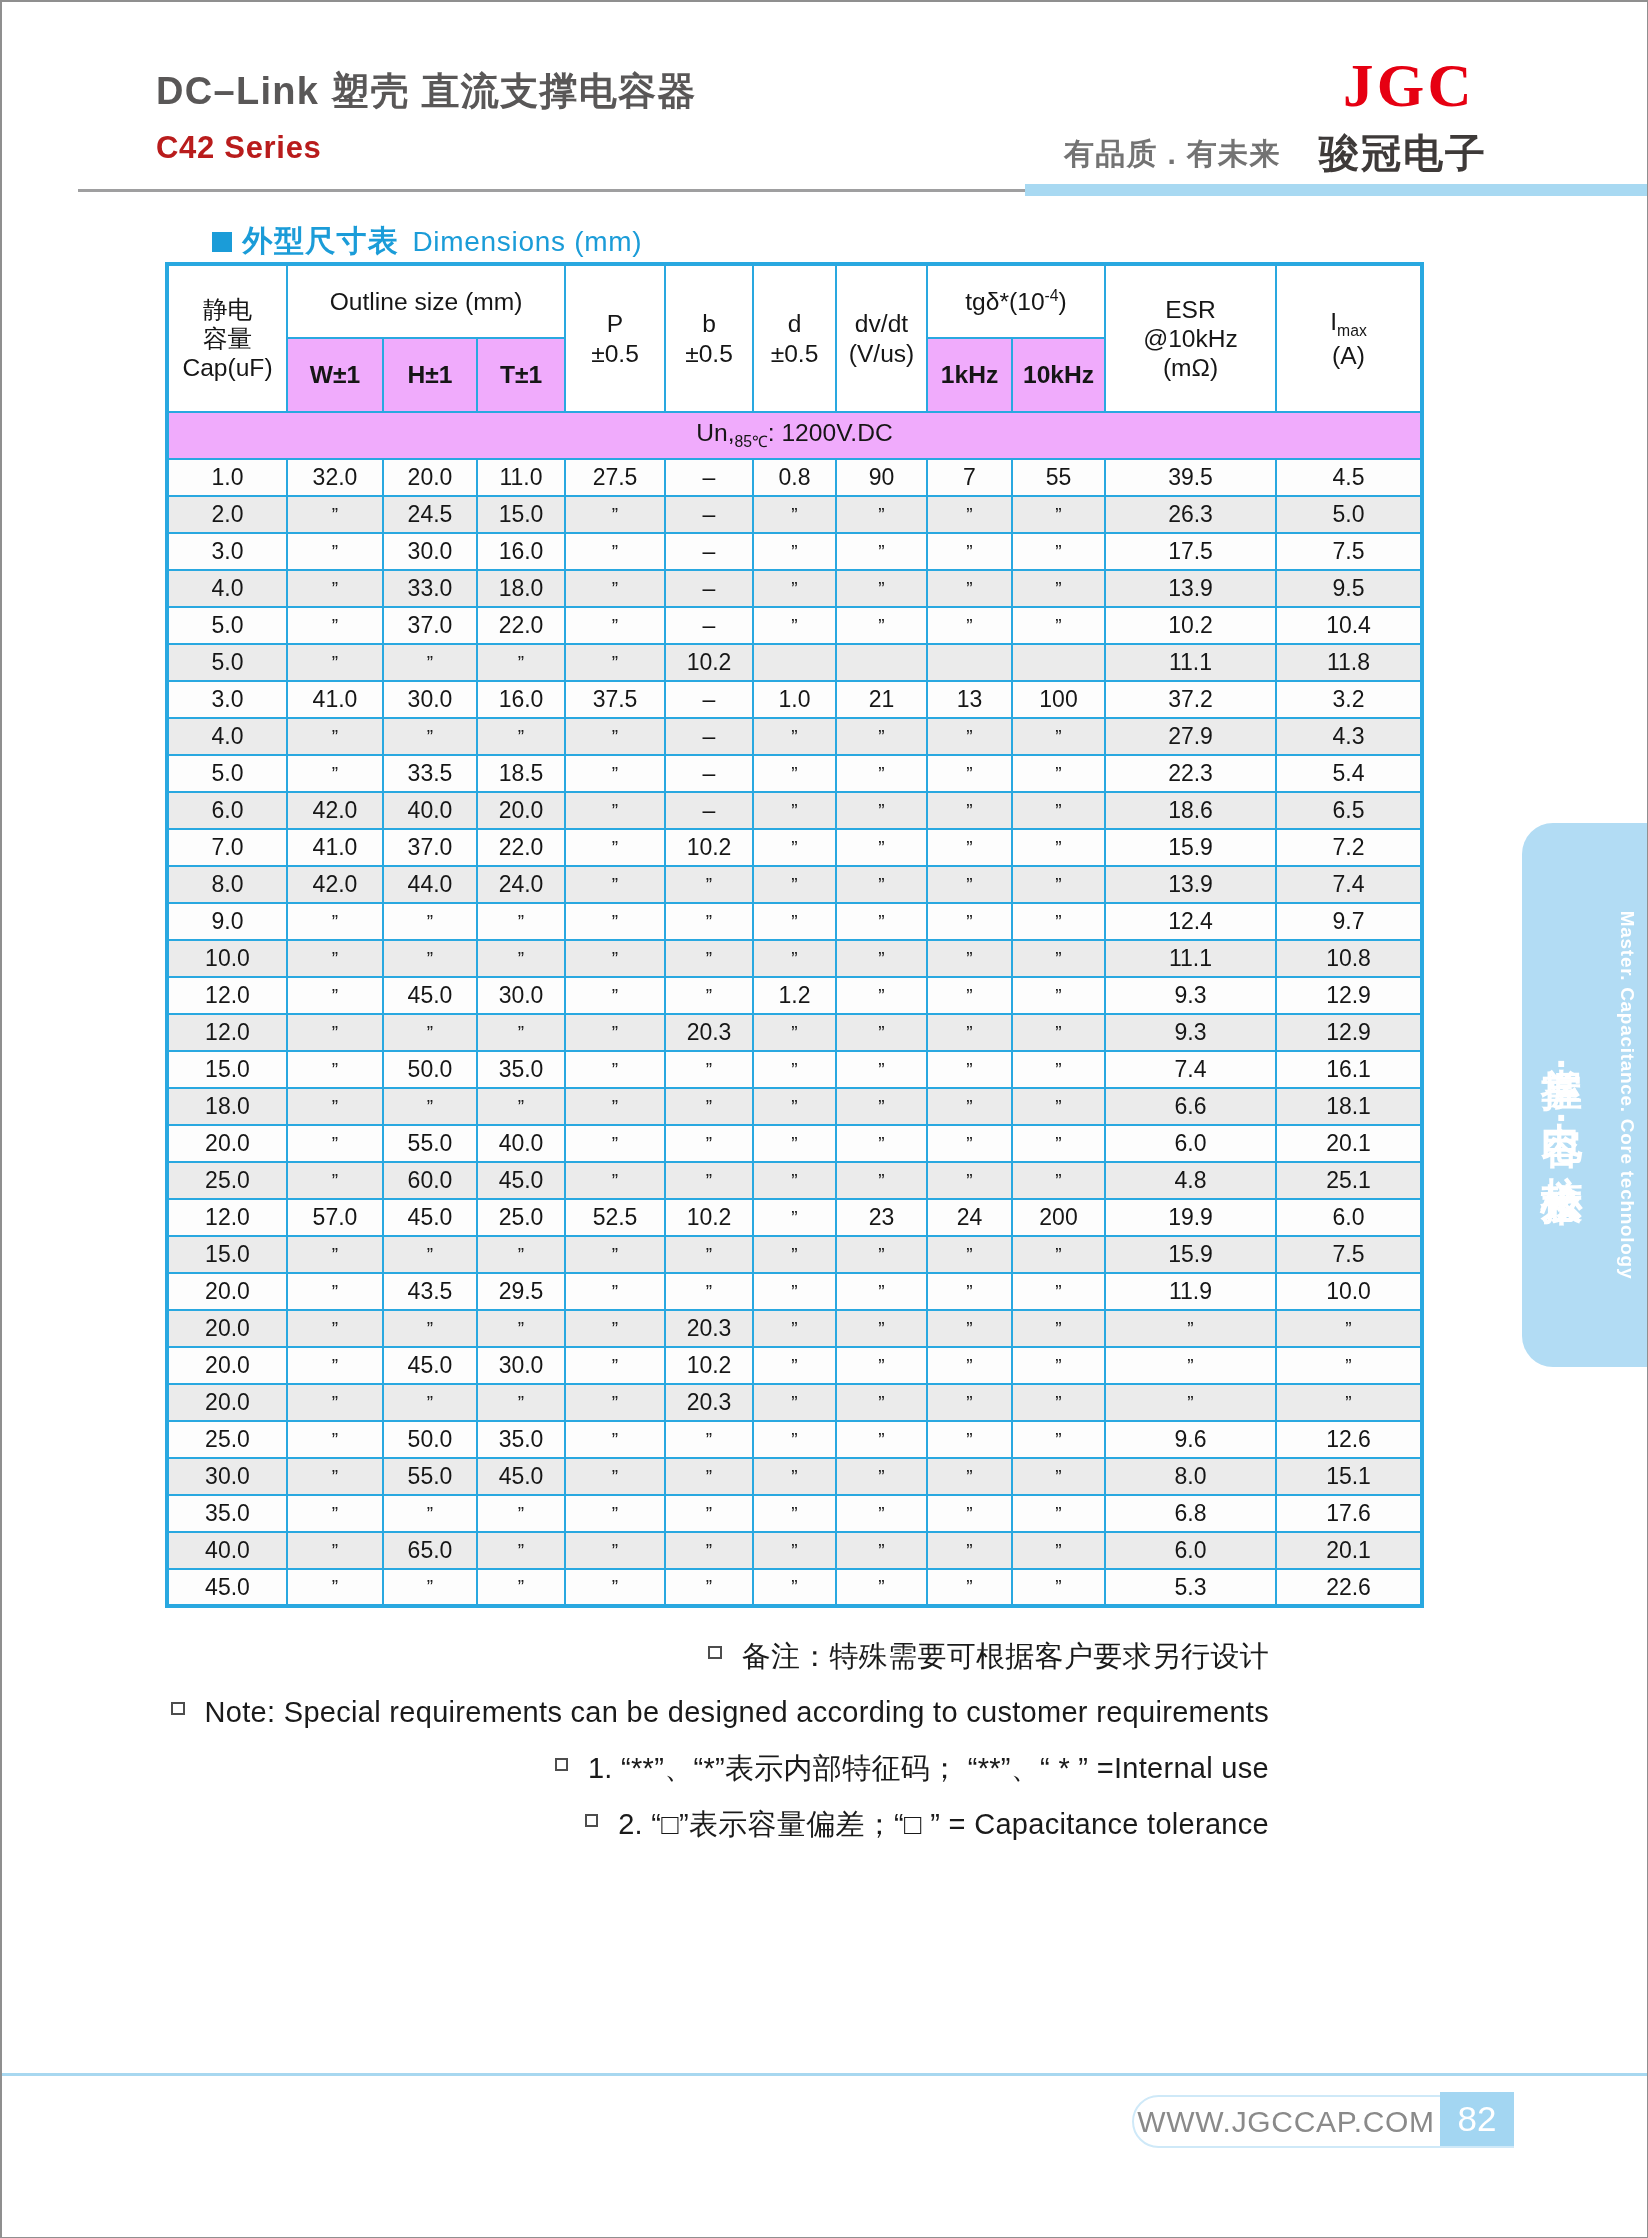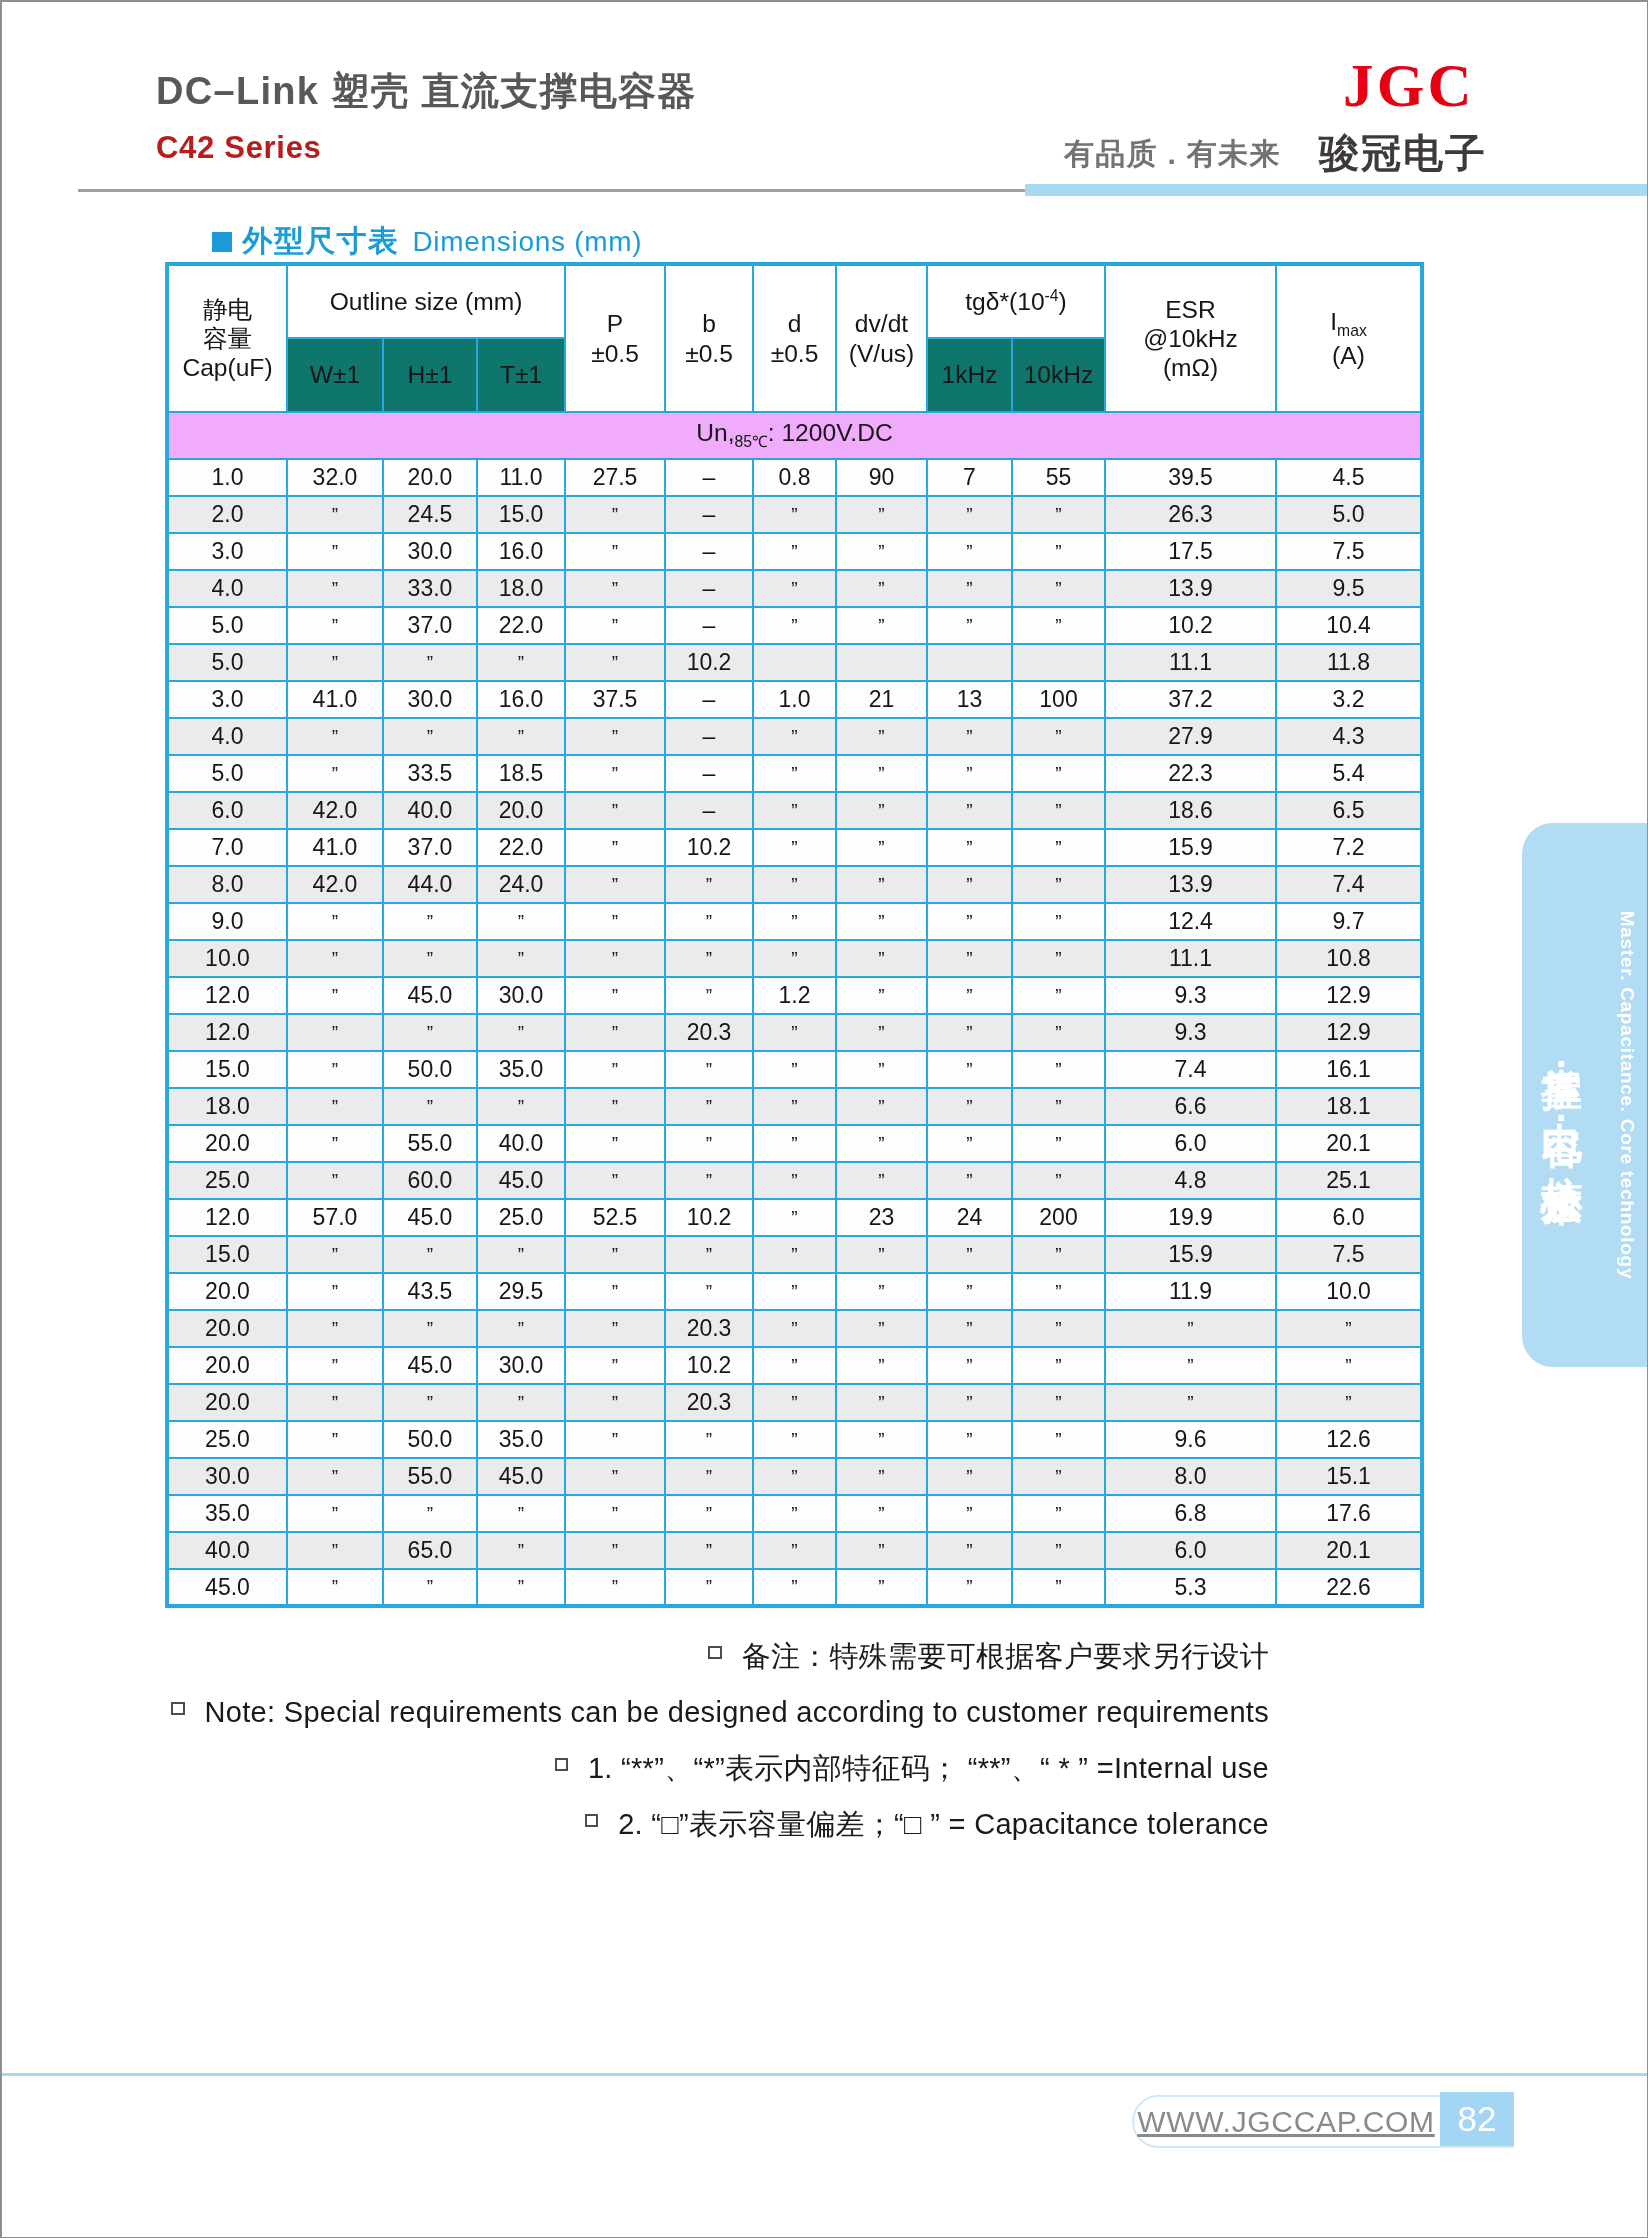--- a/index.html
+++ b/index.html
@@ -50,21 +50,21 @@
     width:100%; border-collapse:collapse; table-layout:fixed;
     border:4.7px solid #29a8e0;
   }
   table.dims th, table.dims td {
     border:2px solid #29a8e0;
     text-align:center; vertical-align:middle;
     font-weight:normal; color:#161616;
     padding:0;
   }
   tr.h1 th { height:74px; font-size:24.6px; line-height:1.18; background:#fff; }
-  tr.h2 th { height:74px; font-size:24.6px; background:#0f766e; }
+  tr.h2 th { height:74px; font-size:24.6px; background:#f0abfc;font-weight:bold; }
   tr.voltage-row td { height:47px; font-size:24.6px; background:#f0abfc; }
   tbody td { height:37px; font-size:23px; }
   tbody tr.odd  td { background:#fdfdfd; }
   tbody tr.even td { background:#ebebeb; }
   td.ditto { font-size:19px; color:#2d2d2d; vertical-align:middle; }
   sub { font-size:64%; } sup { font-size:64%; }
 
   
   .notes { position:absolute; left:164px; top:1633px; }
   .note-line { display:flex; align-items:flex-start; margin-bottom:14px;justify-content:flex-end; }
@@ -98,21 +98,21 @@
   .footer-rule { position:absolute; left:0; top:2071px; width:100%; height:3.3px; background:#a8d8f0; }
   .footer-pill {
     position:absolute; left:1130px; top:2093px; width:382px; height:53px;
     background:#ffffff;
     border:2px solid #cfe9f8;
     border-radius:29px 0 0 29px;
   }
   .footer-site {
     position:absolute; left:0; right:74px; top:0; bottom:0;
     display:flex; align-items:center; justify-content:center;
-    font-size:30px; color:#8a8a8a; letter-spacing:0.7px;text-decoration:underline;
+    font-size:30px; color:#8a8a8a; letter-spacing:0.7px;
   }
   .footer-page {
     position:absolute; right:-2px; top:-4.7px; width:74px; height:54px;
     background:#a3d6f2; color:#ffffff; font-size:35px;
     display:flex; align-items:center; justify-content:center;
   }
 </style>
 </head>
 <body>
 

